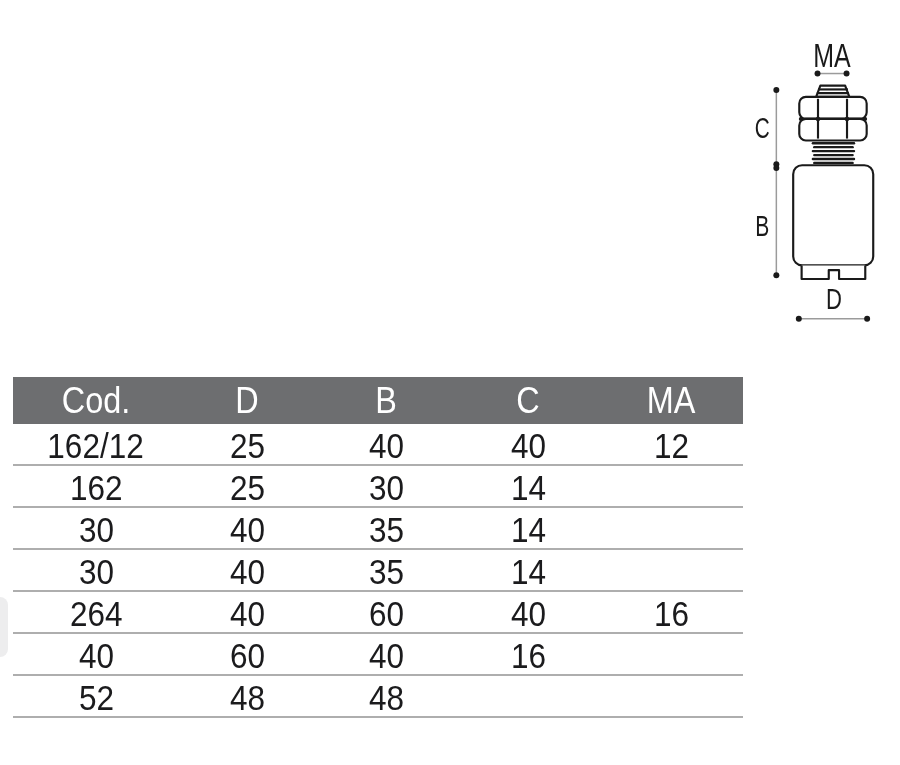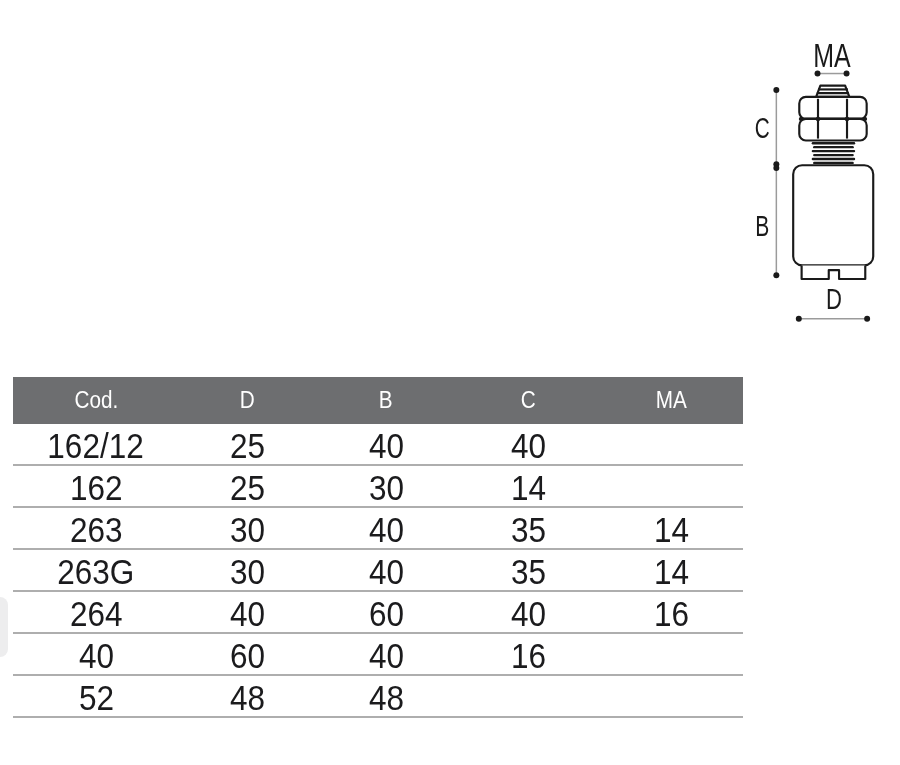--- a/index.html
+++ b/index.html
@@ -9,21 +9,21 @@
   
   .diagram-wrap{position:absolute;left:738px;top:22px;width:160px;height:322px;}
 
   
   .dim-table{position:absolute;left:13px;top:369px;width:730px;}
   .thead{
     display:grid;grid-template-columns:166px 136px 142px 142px 144px;
     height:47px;background:#6d6e70;align-items:center;
   }
   .hcell{display:flex;justify-content:center;align-items:center;
-    color:#ffffff;font-size:23px;font-weight:400;}
+    color:#ffffff;font-size:36px;font-weight:400;}
   .tbody{width:730px;}
   .trow{
     display:grid;grid-template-columns:166px 136px 142px 142px 144px;
     height:42px;box-sizing:border-box;border-bottom:2px solid #aeaeae;
     align-items:center;
   }
   .cell{display:flex;justify-content:center;align-items:center;
     color:#1b1b1d;font-size:35px;font-weight:400;padding-top:2px;}
   .cond{display:inline-block;transform:scaleX(0.9);transform-origin:50% 50%;white-space:nowrap;}
 
@@ -134,56 +134,53 @@
           </span>
           <span class="cell">
             <span class="cond">25</span>
           </span>
           <span class="cell">
             <span class="cond">40</span>
           </span>
           <span class="cell">
             <span class="cond">40</span>
           </span>
+          <span class="cell">
+            <span class="cond">12</span>
+          </span>
         </div>
         <div class="trow">
           <span class="cell">
             <span class="cond">162</span>
           </span>
           <span class="cell">
             <span class="cond">25</span>
           </span>
           <span class="cell">
             <span class="cond">30</span>
           </span>
           <span class="cell">
             <span class="cond">14</span>
           </span>
         </div>
         <div class="trow">
           <span class="cell">
-            <span class="cond">263</span>
-          </span>
-          <span class="cell">
             <span class="cond">30</span>
           </span>
           <span class="cell">
             <span class="cond">40</span>
           </span>
           <span class="cell">
             <span class="cond">35</span>
           </span>
           <span class="cell">
             <span class="cond">14</span>
           </span>
         </div>
         <div class="trow">
-          <span class="cell">
-            <span class="cond">263G</span>
-          </span>
           <span class="cell">
             <span class="cond">30</span>
           </span>
           <span class="cell">
             <span class="cond">40</span>
           </span>
           <span class="cell">
             <span class="cond">35</span>
           </span>
           <span class="cell">

